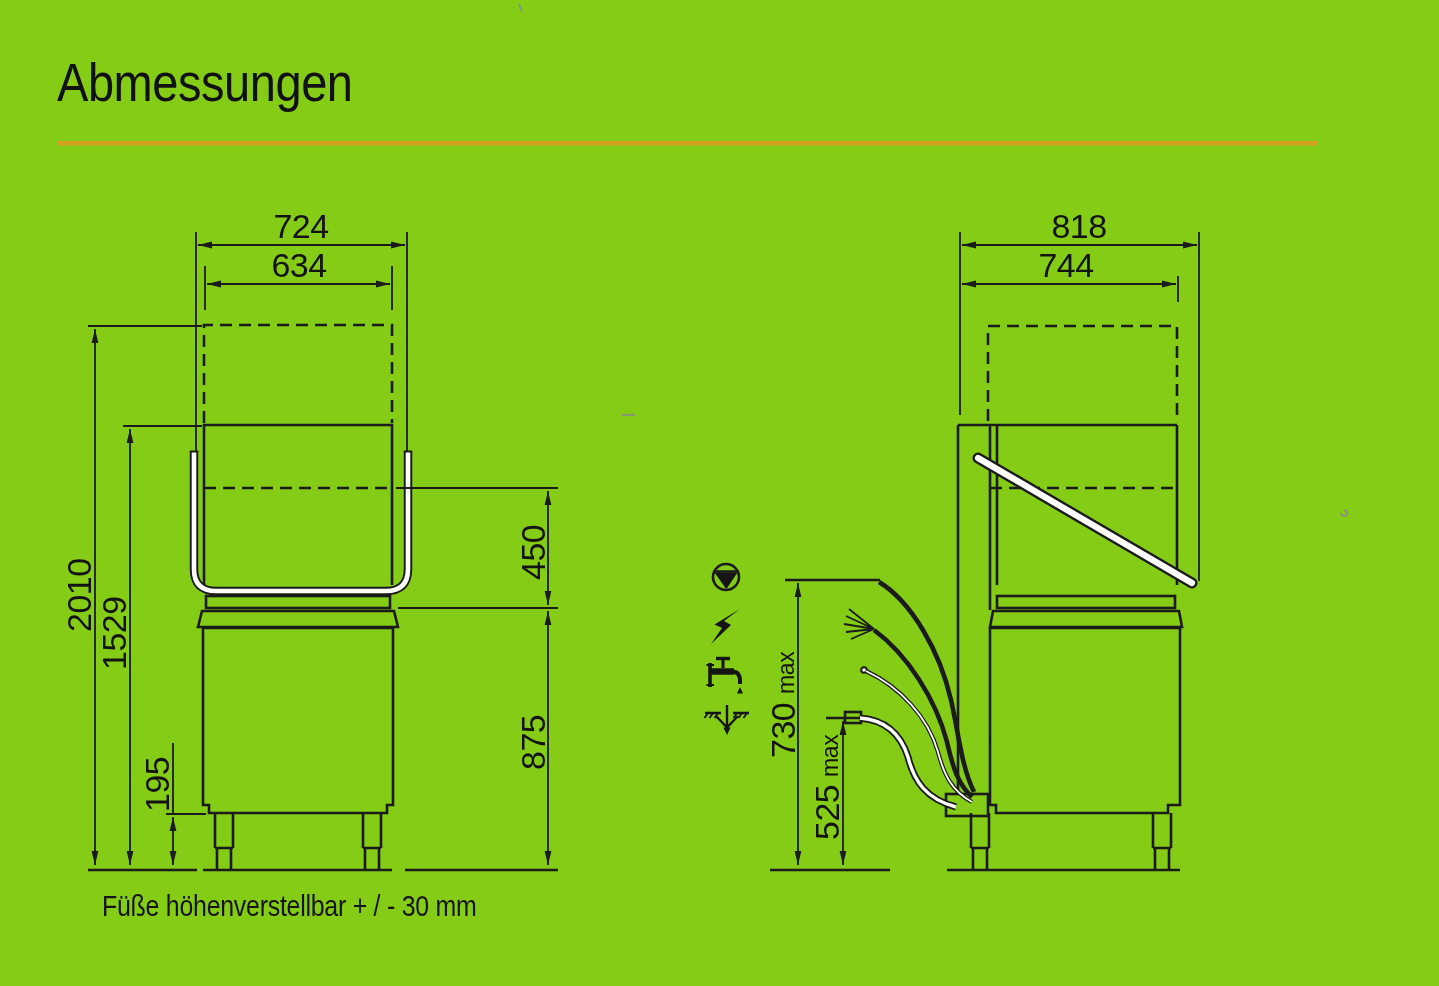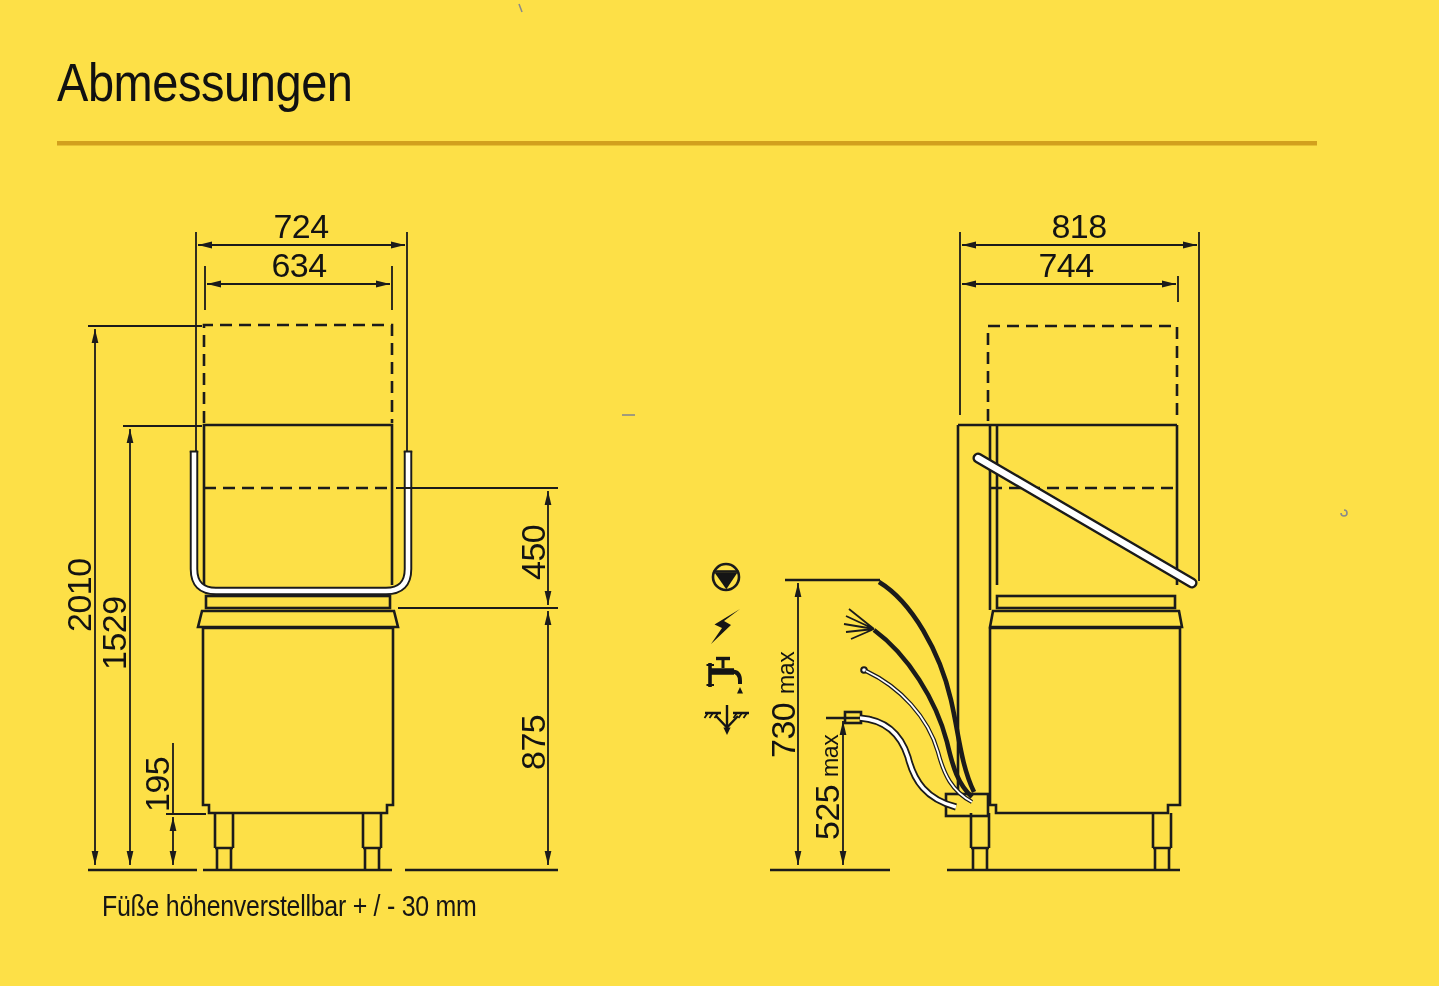--- a/index.html
+++ b/index.html
@@ -1,16 +1,16 @@
 <!DOCTYPE html>
 <html><head>
 <meta charset="utf-8">
 <style>
   html,body{margin:0;padding:0;background:#ffffff;}
-  #stage{position:relative;width:1439px;height:986px;background:#fde047;overflow:hidden;
+  #stage{position:relative;width:1439px;height:986px;background:#84cc16;overflow:hidden;
          font-family:"Liberation Sans", sans-serif;}
   svg{position:absolute;left:0;top:0;}
   text{fill:#131313;}
   .dim-label{font-size:34px;letter-spacing:-0.5px;}
   .dim-label-small{font-size:23px;letter-spacing:-0.3px;}
   .title-text{font-size:54px;letter-spacing:-0.5px;fill:#111;}
   .caption-text{font-size:29px;letter-spacing:-0.3px;fill:#151515;}
   .ln{stroke:#1b1b1b;stroke-width:2.6;fill:none;}
   .thin{stroke:#1b1b1b;stroke-width:1.8;fill:none;}
   .dash{stroke:#1b1b1b;stroke-width:2.6;fill:none;stroke-dasharray:12 7;}

